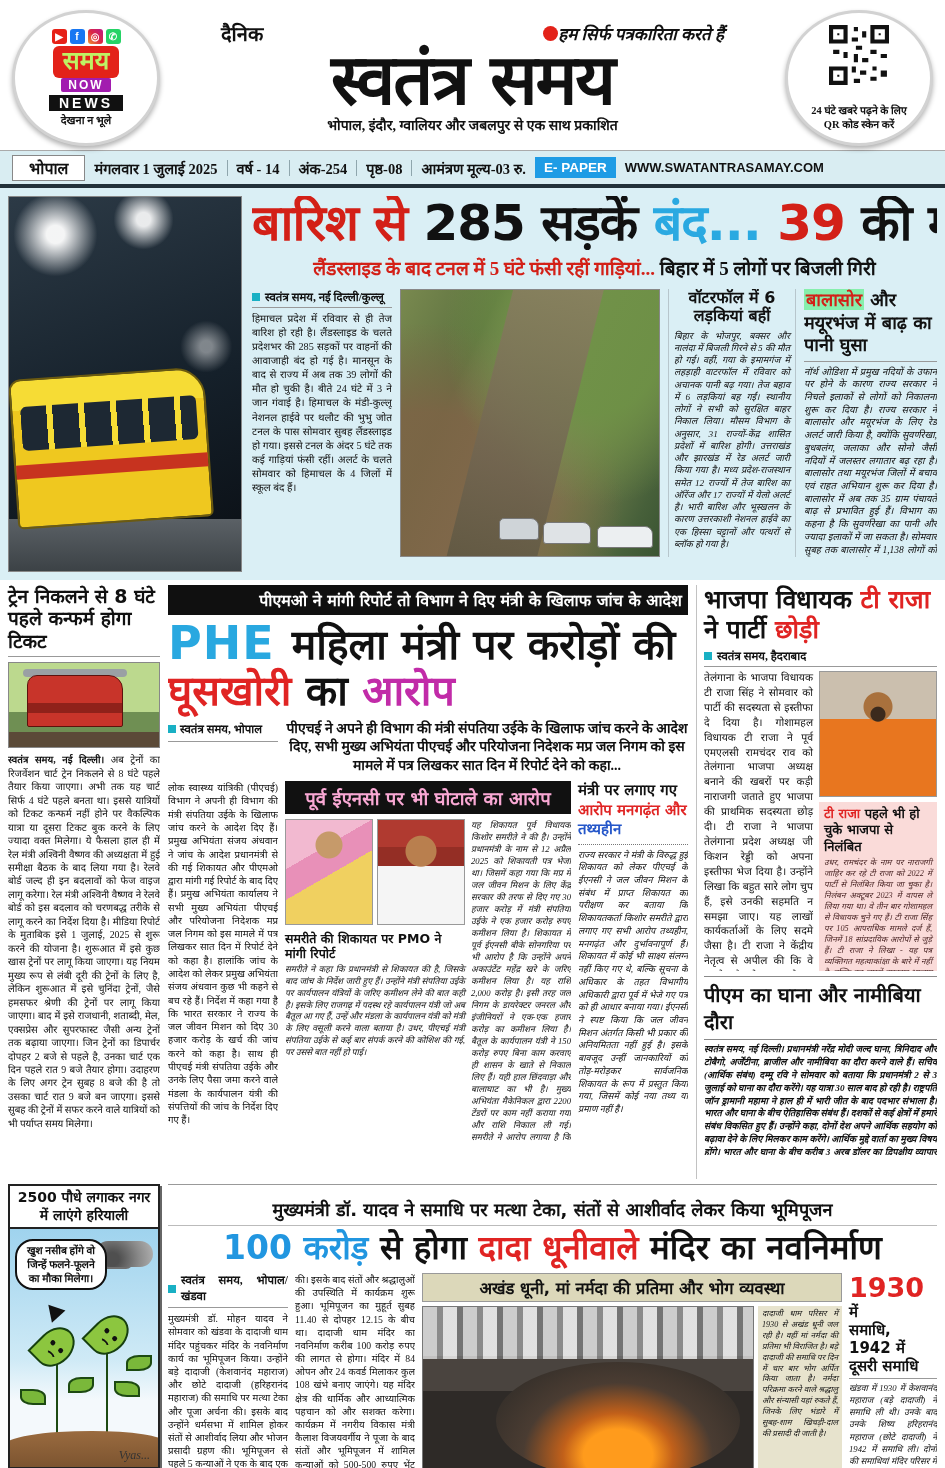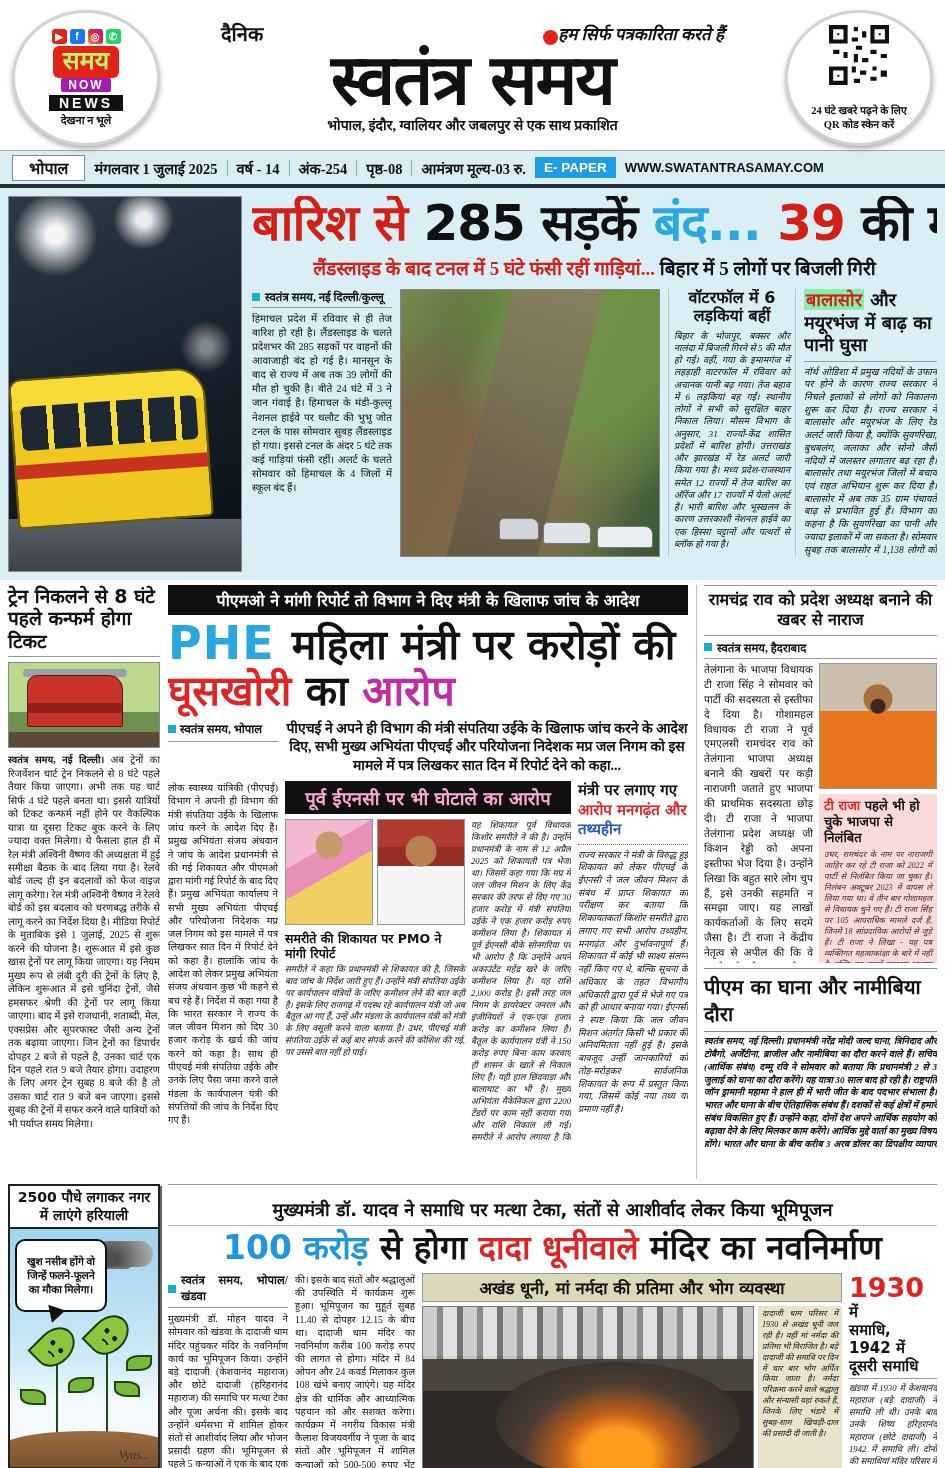--- a/index.html
+++ b/index.html
@@ -19,21 +19,21 @@
 .logo-samay{background:#e32219;color:#bef264;font-weight:bold;font-size:25px;line-height:1.05;
   padding:2px 10px 4px;border-radius:6px;font-family:"DejaVu Sans",sans-serif}
 .logo-now{background:#a21caf;color:#fff;font-weight:bold;font-size:12px;padding:0 7px;
   border-radius:2px;letter-spacing:2px;font-family:"Liberation Sans",sans-serif;margin-top:-1px}
 .logo-news{background:#111;color:#fff;font-weight:bold;font-size:14px;padding:0 10px;
   letter-spacing:3px;font-family:"Liberation Sans",sans-serif;margin-top:2px}
 .logo-tag{font-size:11px;font-weight:bold}
 .title-block{flex:1;text-align:center}
 .title-top{display:flex;align-items:center;justify-content:space-between;padding:0 55px;height:24px}
 .daily{font-weight:bold;font-size:20px;font-family:"DejaVu Sans",sans-serif}
-.slogan-wrap{display:flex;align-items:flex-end;}
+.slogan-wrap{display:flex;align-items:center;}
 .red-dot{width:15px;height:15px;border-radius:50%;background:#e32219}
 .slogan{font-size:17px;font-weight:bold;font-style:italic}
 .paper-title{font-size:70px;font-weight:900;line-height:.98;letter-spacing:-2px;
   font-family:"DejaVu Sans",sans-serif}
 .subtitle{font-size:14px;font-weight:bold;margin-top:1px}
 .qr-badge{width:148px;height:136px;border:3px solid #d2d2d2;border-radius:50%;
   box-shadow:0 3px 5px rgba(0,0,0,.3);background:#fff;flex:0 0 auto;
   display:flex;flex-direction:column;align-items:center;justify-content:center}
 .qr-caption{font-size:10.5px;font-weight:bold;text-align:center;width:108px;line-height:1.25;margin-top:19px}
 
@@ -105,40 +105,40 @@
 .loco-roof{position:absolute;left:14px;top:6px;width:104px;height:8px;background:#9aa0a4;border-radius:4px}
 .train-body{font-size:9.9px;line-height:1.36;text-align:justify;height:424px;overflow:hidden}
 .cartoon-box{border:2px solid #222;margin-top:7px;background:#fff;box-shadow:2px 2px 0 #666}
 .cartoon-title{font-size:14px;font-weight:bold;text-align:center;border-bottom:2px solid #222;
   padding:3px 2px;line-height:1.25;font-family:"DejaVu Sans",sans-serif}
 .cartoon-art{height:238px;position:relative;overflow:hidden;
   background:linear-gradient(#9fd3ee 0%,#cfeaf6 55%,#f4f9fc 72%)}
 .cloud{position:absolute;right:5px;top:12px;width:58px;height:26px;border-radius:40px;
   background:radial-gradient(circle at 30% 70%,#4f4f4f 15%,#8a8a8a 60%,#b5b5b5);box-shadow:-14px 8px 0 -6px #707070}
 .bubble{position:absolute;left:5px;top:10px;width:92px;background:#fff;border:2px solid #111;
-  border-radius:10px;font-size:10.5px;font-weight:bold;padding:14px 4px;line-height:1.3;text-align:center}
+  border-radius:18px;font-size:10.5px;font-weight:bold;padding:3px 4px;line-height:1.3;text-align:center}
 .bubble-tail{position:absolute;left:34px;top:78px;width:0;height:0;border:9px solid transparent;
   border-top:16px solid #111;transform:rotate(18deg)}
 .leaf{position:absolute;width:34px;height:44px;background:#8cc63f;border:2px solid #17400f;
   border-radius:50% 50% 50% 0;transform:rotate(45deg)}
 .leaf .eye{position:absolute;width:5px;height:5px;background:#111;border-radius:50%;top:16px}
 .leaf .eye.l{left:8px}.leaf .eye.r{left:19px}
 .leaf .mouth{position:absolute;left:11px;top:26px;width:12px;height:8px;border:2px solid transparent;
   border-top:2px solid #111;border-radius:50%}
 .sleaf{position:absolute;width:26px;height:16px;background:#7ab83a;border:2px solid #1d4a12;border-radius:0 50% 0 50%}
 .stem{position:absolute;width:2px;background:#1d4a12}
 .ground{position:absolute;bottom:0;left:-6px;right:-6px;height:36px;
   background:linear-gradient(#9a6b3f,#7c5430);border-radius:55% 45% 0 0/40% 30% 0 0}
 .signature{position:absolute;bottom:4px;right:8px;font-style:italic;font-size:12px;color:#333}
 
 .right-area{flex:1;min-width:0}
 .middle-row{display:flex;gap:8px;height:594px;overflow:hidden}
 .phe-col{width:520px;flex:0 0 auto}
 .phe-kicker{background:#101010;color:#fff;font-weight:bold;font-size:16px;
-  font-family:"DejaVu Sans",sans-serif;text-align:center;padding:4px 6px}
+  font-family:"DejaVu Sans",sans-serif;text-align:right;padding:4px 6px}
 .phe-headline{font-family:"DejaVu Sans",sans-serif;font-weight:900;font-size:41px;line-height:1.1;margin:3px 0 6px}
 .phe-blue{color:#29a8e0;font-size:46px;letter-spacing:1px}
 .phe-red{color:#e02423}.phe-mag{color:#c12ba8}
 .phe-intro-row{display:flex;gap:8px;margin-bottom:6px}
 .phe-byline{width:110px;font-weight:bold;font-size:11.5px;display:flex;gap:4px;align-items:center;
   border-bottom:1px solid #999;padding-bottom:3px;height:22px}
 .phe-intro{flex:1;font-weight:bold;font-size:14px;line-height:1.32;text-align:center}
 .phe-body-row{display:flex;gap:7px}
 .phe-bodycol{width:110px;font-size:9.7px;line-height:1.37;text-align:justify;height:356px;overflow:hidden}
 .enc-box{width:286px;flex:0 0 auto}
@@ -381,21 +381,23 @@
             <div class="alleg-col">
               <div class="alleg-title">
                 <span>मंत्री पर लगाए गए </span><span class="alleg-red">आरोप मनगढ़ंत </span><span class="alleg-red">और </span><span class="alleg-blue">तथ्यहीन</span>
               </div>
               <div class="alleg-body">राज्य सरकार ने मंत्री के विरुद्ध हुई शिकायत को लेकर पीएचई के ईएनसी ने जल जीवन मिशन के संबंध में प्राप्त शिकायत का परीक्षण कर बताया कि शिकायतकर्ता किशोर समरीते द्वारा लगाए गए सभी आरोप तथ्यहीन, मनगढ़ंत और दुर्भावनापूर्ण हैं। शिकायत में कोई भी साक्ष्य संलग्न नहीं किए गए थे, बल्कि सूचना के अधिकार के तहत विभागीय अधिकारी द्वारा पूर्व में भेजे गए पत्र को ही आधार बनाया गया। ईएनसी ने स्पष्ट किया कि जल जीवन मिशन अंतर्गत किसी भी प्रकार की अनियमितता नहीं हुई है। इसके बावजूद उन्हीं जानकारियों को तोड़-मरोड़कर सार्वजनिक शिकायत के रूप में प्रस्तुत किया गया, जिसमें कोई नया तथ्य या प्रमाण नहीं है।</div>
             </div>
           </div>
         </div>
 
         <div class="raja-col">
-          <div class="raja-subhead">रामचंद्र राव को प्रदेश अध्यक्ष बनाने की खबर से नाराज</div>
+          <div class="raja-headline">
+            <span>भाजपा विधायक </span><span class="raja-red">टी राजा </span><span>ने पार्टी </span><span class="raja-red">छोड़ी</span>
+          </div>
           <div class="byline-row raja-byline">
             <span class="byline-sq"></span>
             <span>स्वतंत्र समय, हैदराबाद</span>
           </div>
           <div class="raja-bodywrap">
             <div class="raja-float">
               <div class="raja-photo"></div>
               <div class="suspend-box">
                 <div class="suspend-title">
                   <span class="red" style="color:#e02423">टी राजा </span><span>पहले भी हो चुके भाजपा से निलंबित</span>

